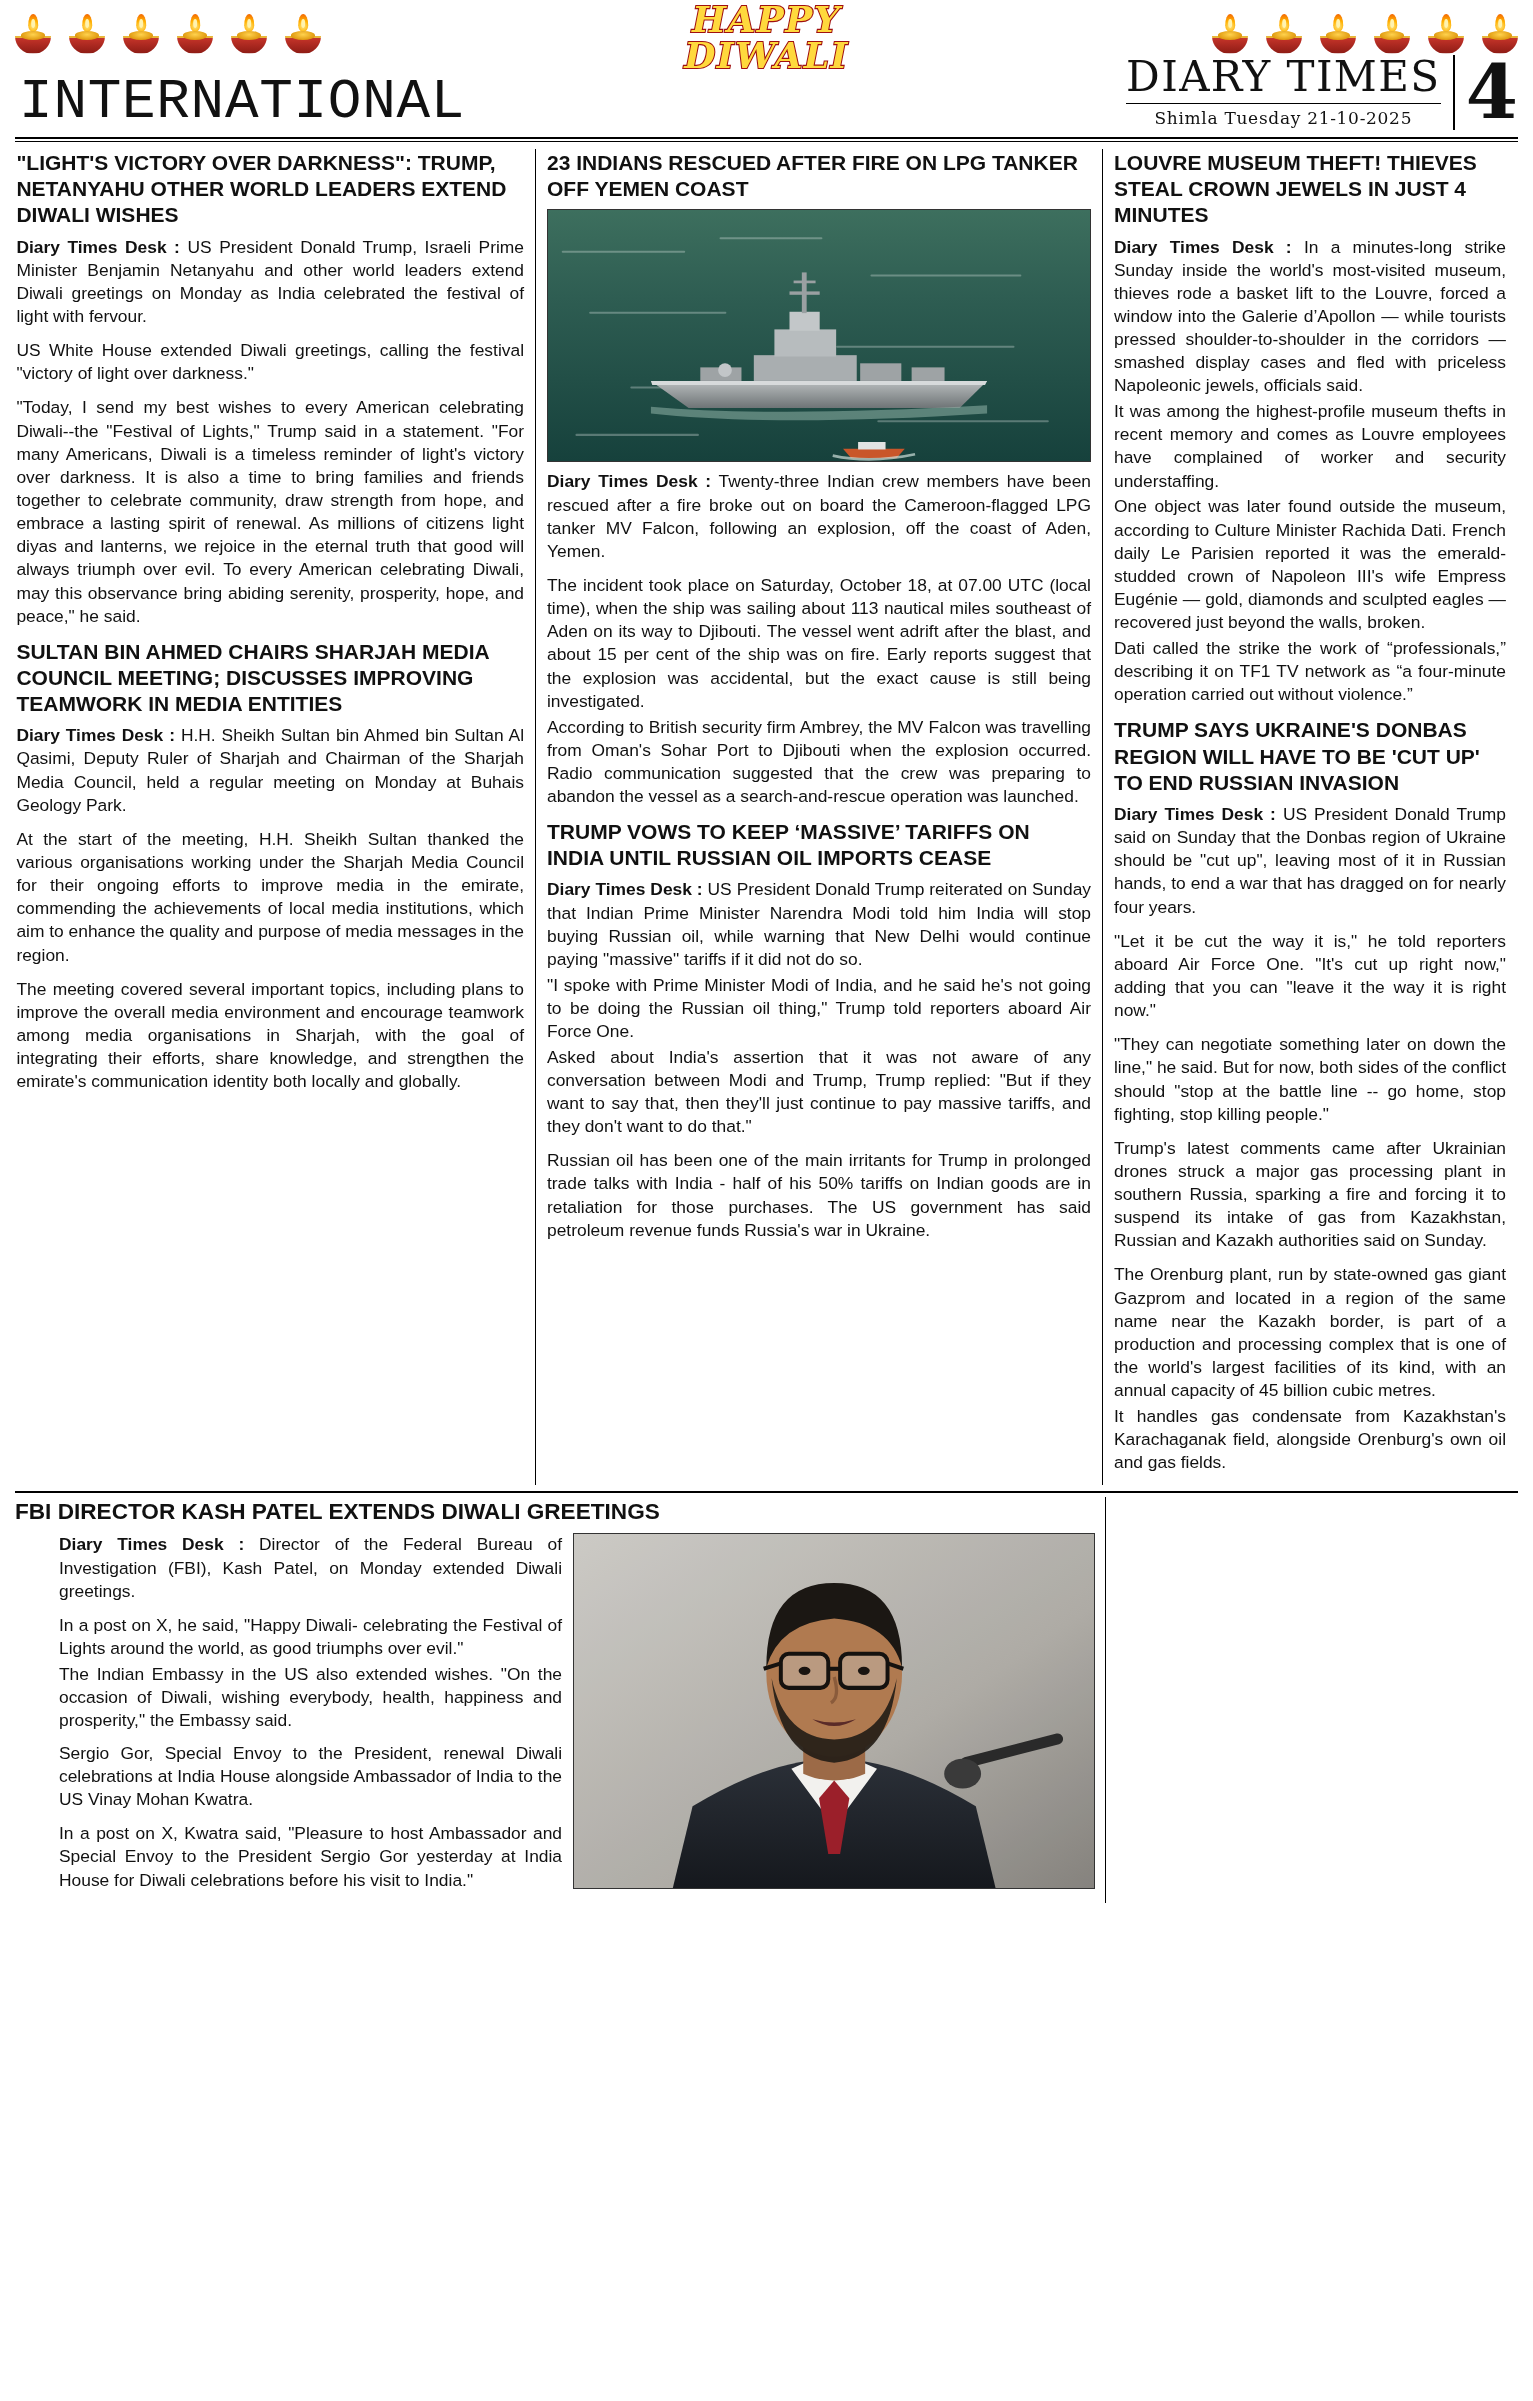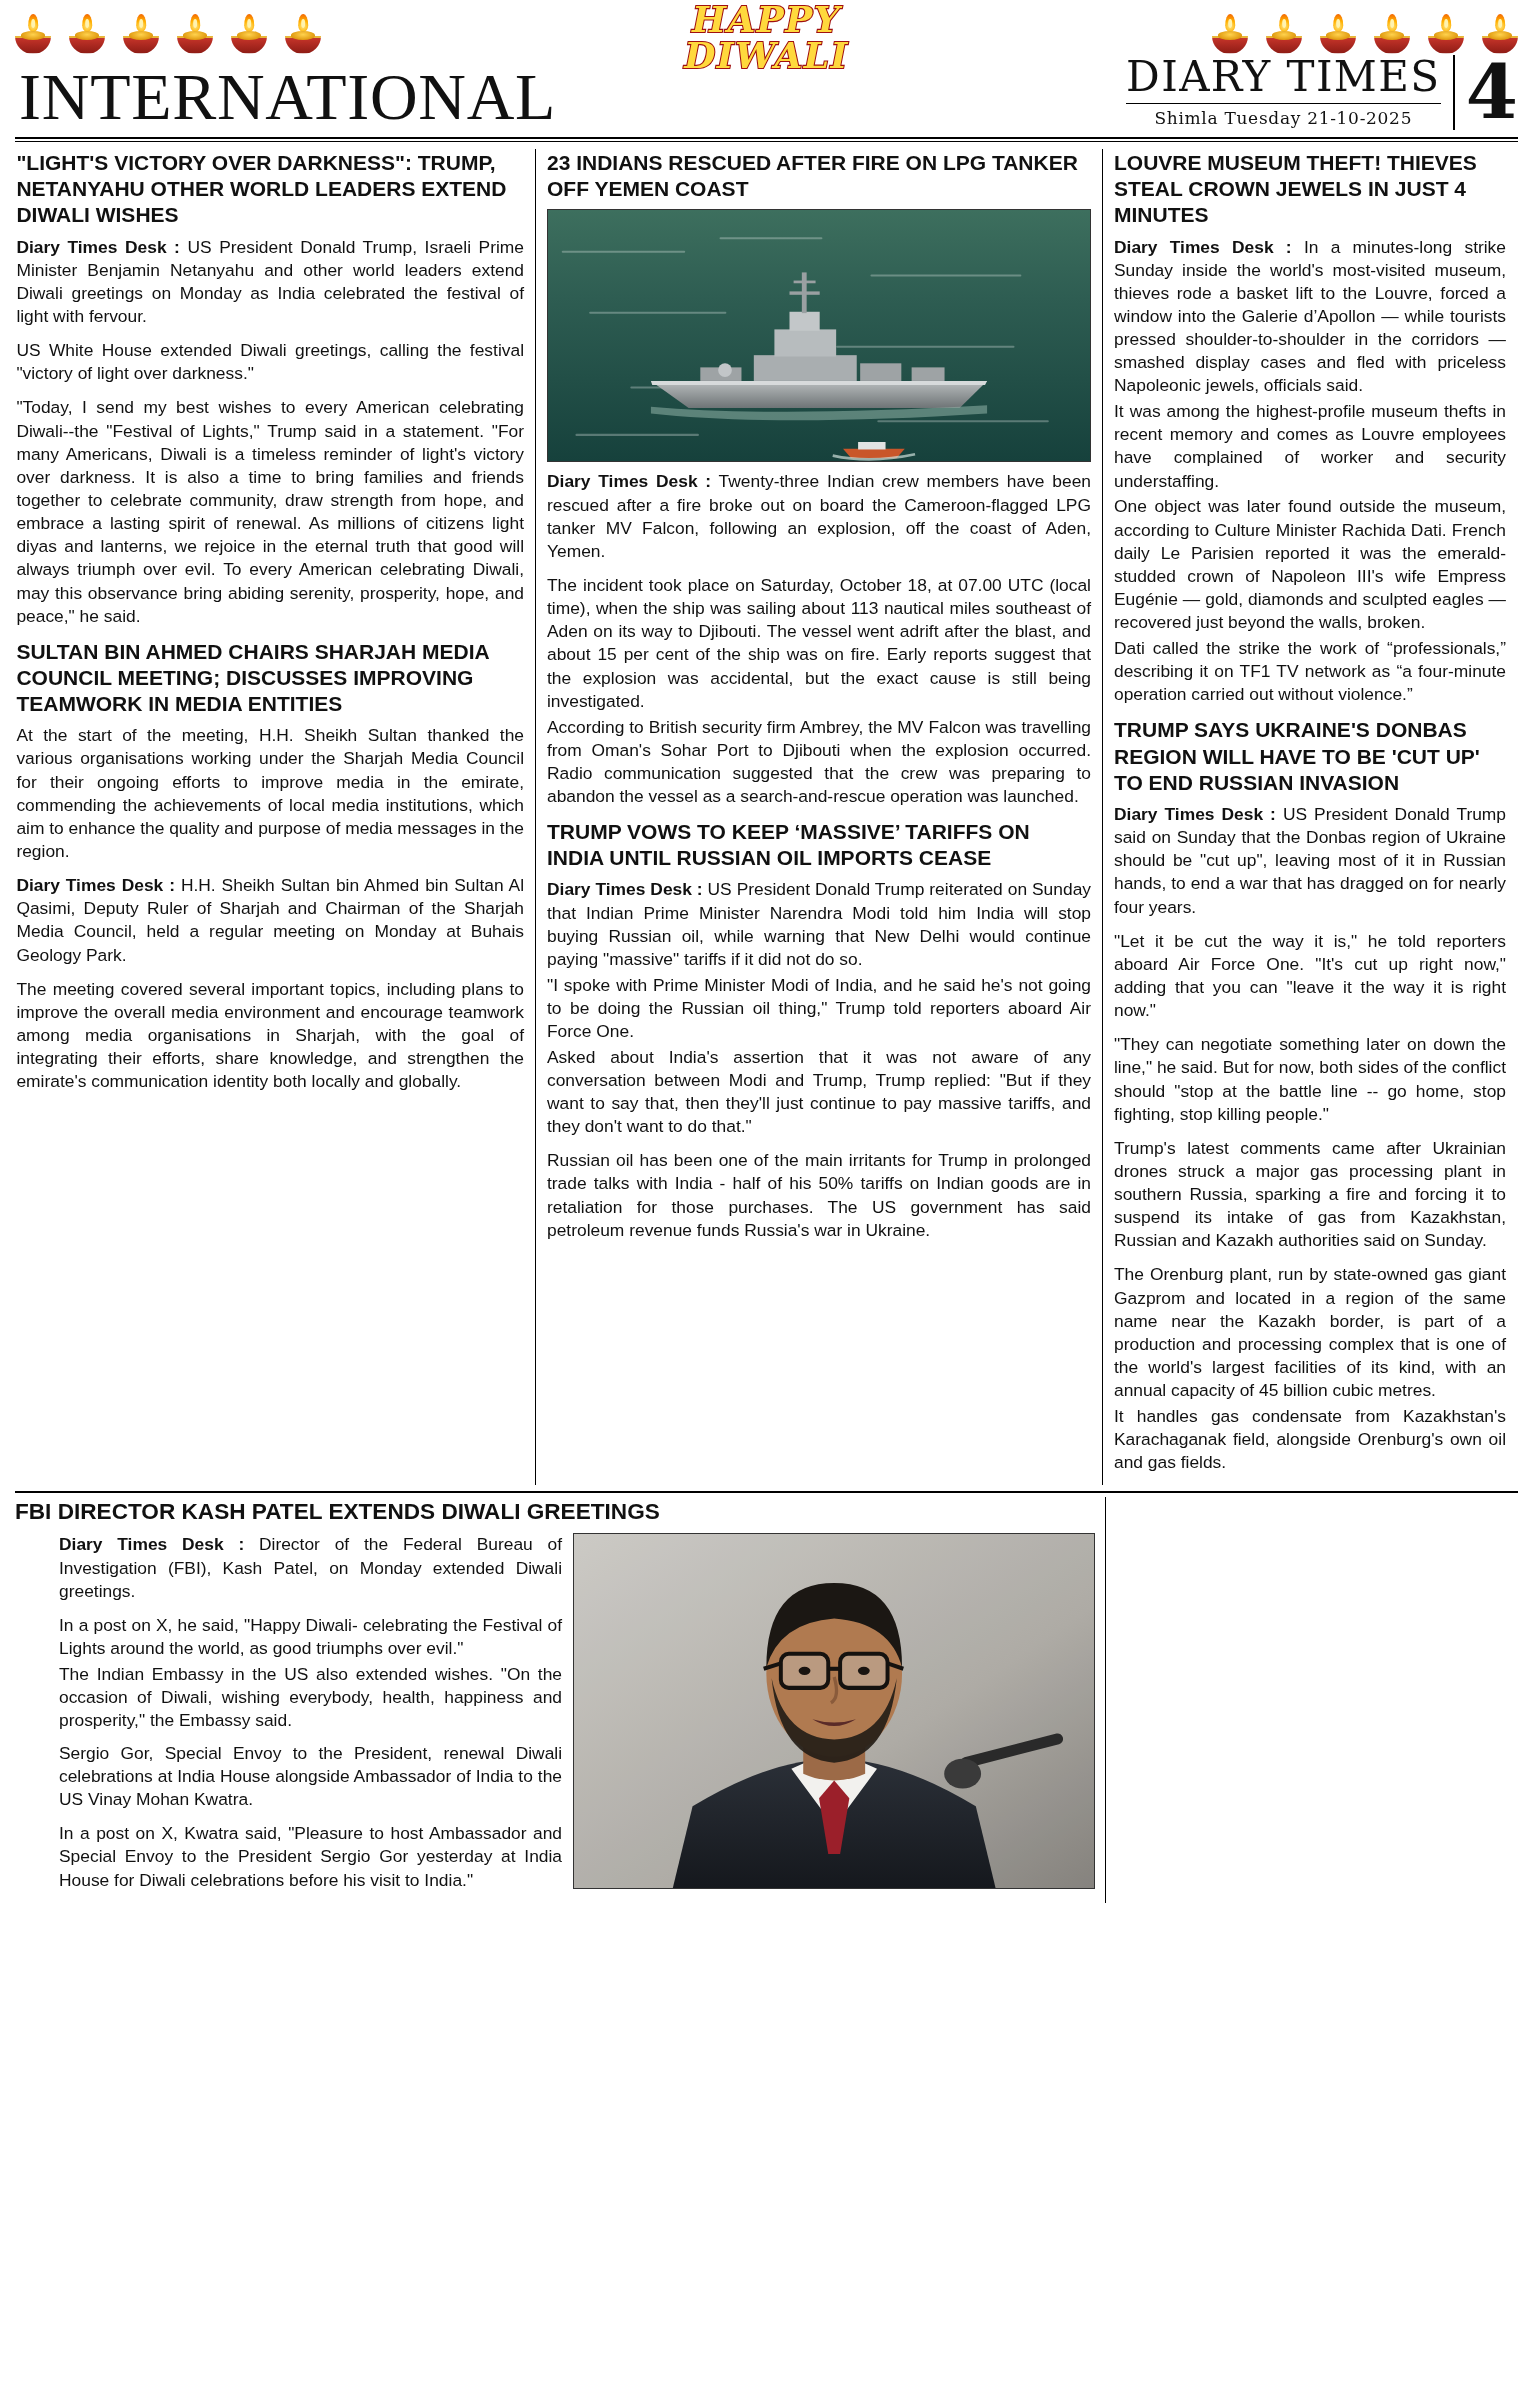--- a/index.html
+++ b/index.html
@@ -49,22 +49,22 @@
     -webkit-text-stroke: 2.1px #a01010;
     paint-order: stroke fill;
     letter-spacing: 1.4px;
     line-height: 1.0;
   }
   .happy-banner .l1 { font-size: 36px; }
   .happy-banner .l2 { font-size: 36px; }
 
   .title-row { display:flex; align-items:flex-end; justify-content:space-between; margin-top: -4.1px; }
   .intl-title {
-    font-family: Liberation Serif, serif;
-    font-size: 66px; line-height: 1; letter-spacing: 0.7px; font-weight: 400;
+    font-family: Liberation Mono, monospace;
+    font-size: 56px; line-height: 1; letter-spacing: 0.7px; font-weight: 400;
     padding-left: 4.1px;
   }
   .brand-block { display:flex; align-items:stretch; gap: 0; justify-content: flex-end; }
   .brand-text { text-align:center; padding-right: 12.3px; border-right: 2.1px solid #000; }
   .brand-name {
     font-family: "DejaVu Serif", serif; font-size: 42px; letter-spacing: 1.4px; line-height: 1.05;
   }
   .brand-sub {
     font-family: "DejaVu Serif", serif; font-size: 17px; letter-spacing: 0.7px; margin-top: 4.1px;
     border-top: 1.4px solid #000; padding-top: 4.1px;
@@ -196,22 +196,22 @@
 
   <div class="cols">
 
     <div class="col col-1">
       <h2 class="headline left">"LIGHT'S VICTORY OVER DARKNESS": TRUMP, NETANYAHU OTHER WORLD LEADERS EXTEND DIWALI WISHES</h2>
       <p class="body"><span class="desk">Diary Times Desk :</span><span> US President Donald Trump, Israeli Prime Minister Benjamin Netanyahu and other world leaders extend Diwali greetings on Monday as India celebrated the festival of light with fervour.</span></p>
       <p class="body">US White House extended Diwali greetings, calling the festival "victory of light over darkness."</p>
       <p class="body">"Today, I send my best wishes to every American celebrating Diwali--the "Festival of Lights," Trump said in a statement. "For many Americans, Diwali is a timeless reminder of light's victory over darkness. It is also a time to bring families and friends together to celebrate community, draw strength from hope, and embrace a lasting spirit of renewal. As millions of citizens light diyas and lanterns, we rejoice in the eternal truth that good will always triumph over evil. To every American celebrating Diwali, may this observance bring abiding serenity, prosperity, hope, and peace," he said.</p>
 
       <h2 class="headline">SULTAN BIN AHMED CHAIRS SHARJAH MEDIA COUNCIL MEETING; DISCUSSES IMPROVING TEAMWORK IN MEDIA ENTITIES</h2>
+      <p class="body"><span class="desk">Diary Times Desk :</span><span> H.H. Sheikh Sultan bin Ahmed bin Sultan Al Qasimi, Deputy Ruler of Sharjah and Chairman of the Sharjah Media Council, held a regular meeting on Monday at Buhais Geology Park.</span></p>
       <p class="body">At the start of the meeting, H.H. Sheikh Sultan thanked the various organisations working under the Sharjah Media Council for their ongoing efforts to improve media in the emirate, commending the achievements of local media institutions, which aim to enhance the quality and purpose of media messages in the region.</p>
-      <p class="body"><span class="desk">Diary Times Desk :</span><span> H.H. Sheikh Sultan bin Ahmed bin Sultan Al Qasimi, Deputy Ruler of Sharjah and Chairman of the Sharjah Media Council, held a regular meeting on Monday at Buhais Geology Park.</span></p>
       <p class="body">The meeting covered several important topics, including plans to improve the overall media environment and encourage teamwork among media organisations in Sharjah, with the goal of integrating their efforts, share knowledge, and strengthen the emirate's communication identity both locally and globally.</p>
     </div>
 
     <div class="col col-2">
       <h2 class="headline">23 INDIANS RESCUED AFTER FIRE ON LPG TANKER OFF YEMEN COAST</h2>
 
       <svg class="photo photo-ship" viewBox="0 0 790 370" preserveAspectRatio="none" aria-label="naval warship at sea">
         <defs>
           <linearGradient id="sea" x1="0" y1="0" x2="0" y2="1">
             <stop offset="0%" stop-color="#3d6f5e"></stop>

